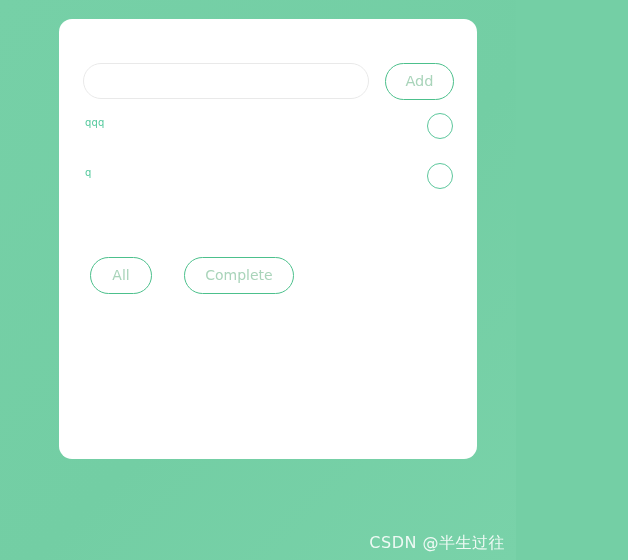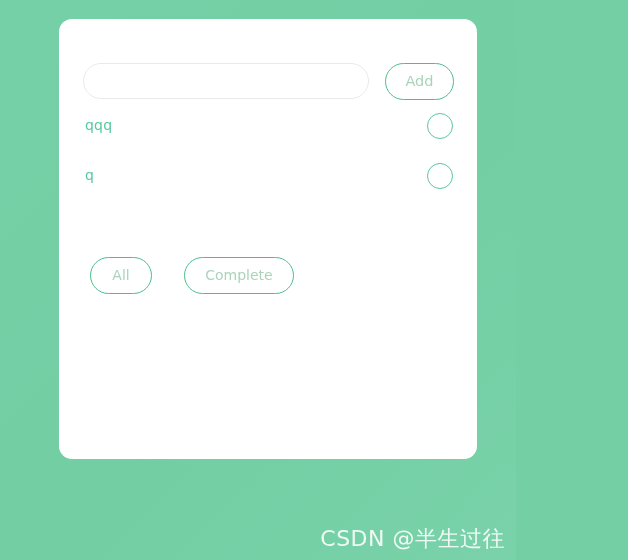--- a/index.html
+++ b/index.html
@@ -94,21 +94,21 @@
     position: relative;
     height: 49.5px;
     margin: 0;
     padding: 0;
   }
   .todo-label {
     position: absolute;
     left: 26px;
     top: 13px;
     font-family: "DejaVu Sans", "Liberation Sans", sans-serif;
-    font-size: 14px;
+    font-size: 10px;
     color: #56c99e;
     letter-spacing: 0.2px;
     white-space: nowrap;
   }
   .todo-checkbox {
     position: absolute;
     right: 24px;
     top: 9px;
     width: 26px;
     height: 26px;
@@ -148,21 +148,21 @@
   #filter-button-0 { left: 31px;  width: 62px; }
   #filter-button-1 { left: 125px; width: 110px; }
   #filter-button-2 { left: 266px; width: 120px; }
 
   
   #watermark {
     position: absolute;
     right: 11px;
     bottom: 6px;
     font-family: "DejaVu Sans", "Liberation Sans", sans-serif;
-    font-size: 22px;
+    font-size: 16px;
     color: rgba(255,255,255,0.88);
     letter-spacing: 0.5px;
     white-space: nowrap;
     user-select: none;
   }
 </style>
 </head>
 <body>
 
 <div id="app-root">

